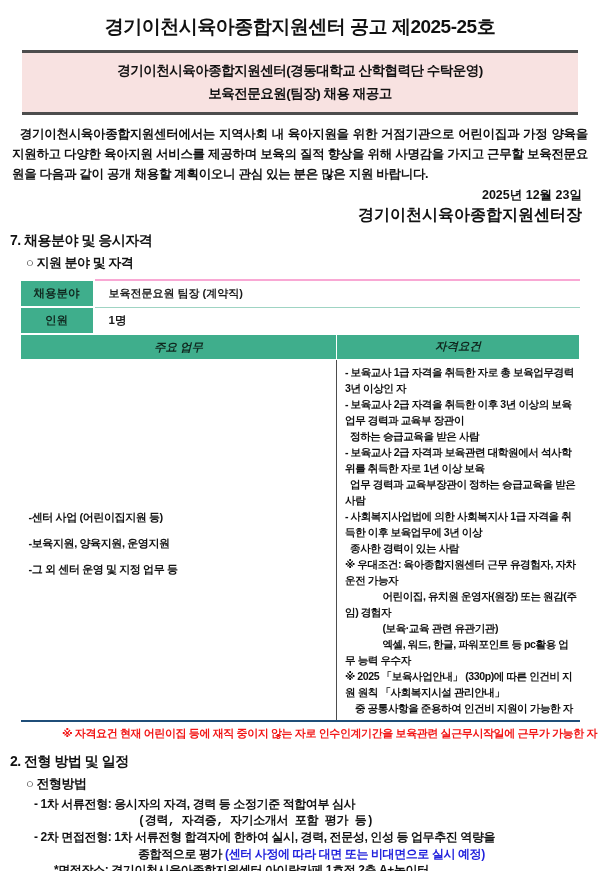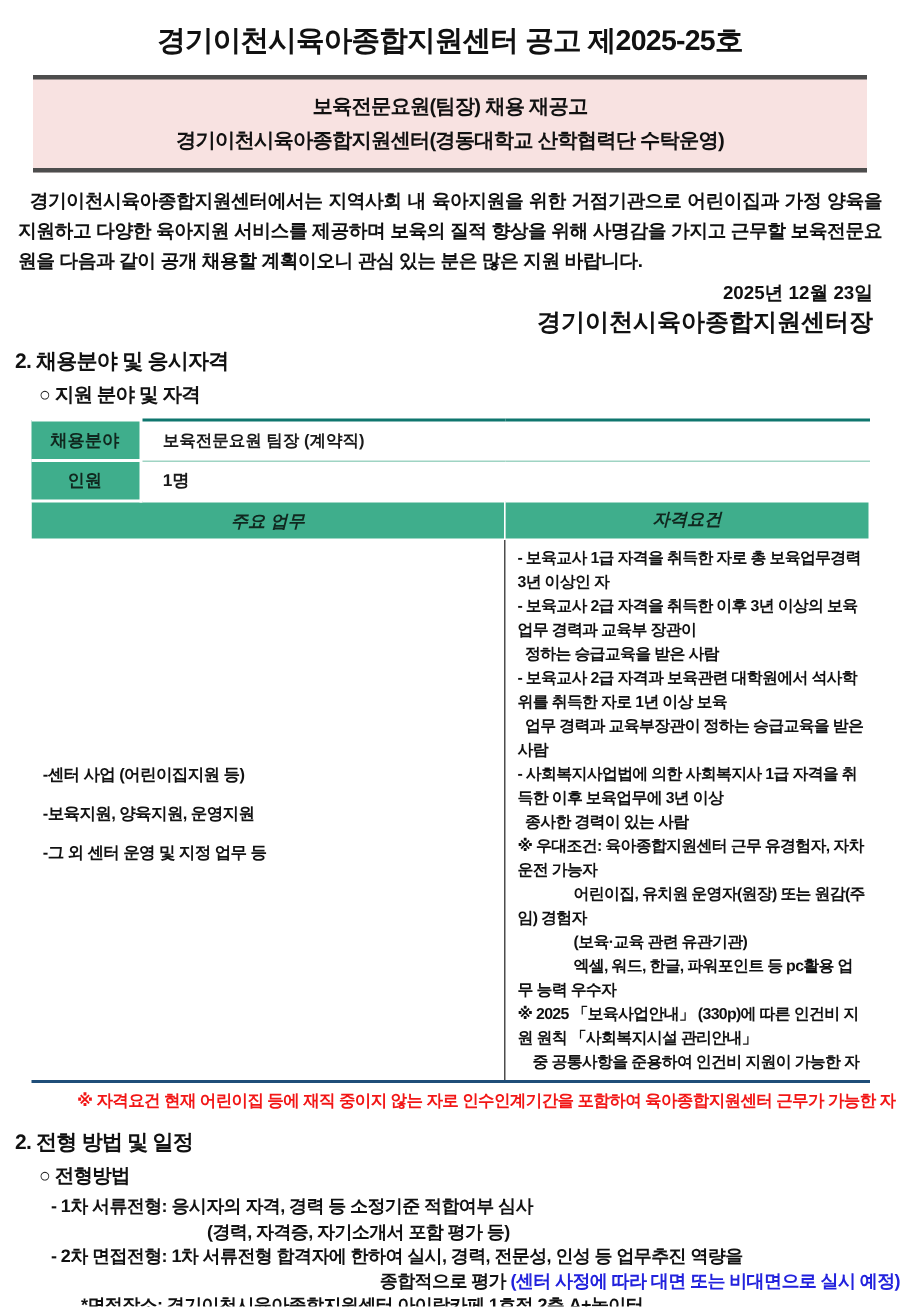--- a/index.html
+++ b/index.html
@@ -37,21 +37,21 @@
   .date-line{margin:3px 18px 0 0;text-align:right;font-size:12.5px;font-weight:800;color:#111;}
   .signer-line{margin:1px 18px 0 0;text-align:right;font-size:16px;font-weight:800;color:#111;}
 
   
   .sec-heading{margin:6px 0 0 10px;font-size:14px;font-weight:800;letter-spacing:-0.5px;color:#111;}
   .sub-heading{margin:4px 0 0 26px;font-size:13px;font-weight:800;letter-spacing:-0.5px;color:#111;}
 
   
   .t1{
     margin:7px 20px 0 20px;width:560px;
-    border-top:2px solid #0f766e;border-bottom:2px solid #1f4e79;
+    border-top:2px solid #f9a8d4;border-bottom:2px solid #1f4e79;
     border-collapse:collapse;table-layout:fixed;
   }
   .t1 td{padding:0;vertical-align:middle;}
   .t1 .lbl{
     background:#3fae8c;color:#10281f;font-weight:800;font-size:11.5px;
     text-align:center;width:72px;height:25px;
     border:2px solid #ffffff;border-left:none;
   }
   .t1 .val{font-size:11px;font-weight:700;padding-left:14px;border-bottom:1px solid #9fd4c3;}
   .t1 .val2{font-size:11.5px;font-weight:800;padding-left:14px;margin-top:20px;}
@@ -70,42 +70,42 @@
     white-space:pre-wrap;color:#111;
   }
   .red-note{
     margin:4px 3px 0 0;text-align:right;
     font-size:11px;font-weight:800;color:#f21616;letter-spacing:-0.4px;
   }
 
   
   .method{margin:3px 0 0 34px;}
   .m-line{font-size:12px;font-weight:700;line-height:16.5px;letter-spacing:-0.4px;color:#111;white-space:nowrap;}
-  .m-ind1{padding-left:104px;}
-  .m-ind2{padding-left:104px;text-align:right;}
+  .m-ind1{padding-left:104px;font-family:Liberation Mono, monospace;}
+  .m-ind2{padding-left:104px;}
   .m-ind3{padding-left:20px;}
   .blue{color:#2222dd;font-weight:800;}
 </style>
 </head>
 <body>
 
 <div class="page">
 
   <div class="doc-title">경기이천시육아종합지원센터 공고 제2025-25호</div>
 
   <div class="notice-box">
+    <div class="line">경기이천시육아종합지원센터(경동대학교 산학협력단 수탁운영)</div>
     <div class="line">보육전문요원(팀장) 채용 재공고</div>
-    <div class="line">경기이천시육아종합지원센터(경동대학교 산학협력단 수탁운영)</div>
   </div>
 
   <div class="intro">  경기이천시육아종합지원센터에서는 지역사회 내 육아지원을 위한 거점기관으로 어린이집과 가정 양육을 지원하고 다양한 육아지원 서비스를 제공하며 보육의 질적 향상을 위해 사명감을 가지고 근무할 보육전문요원을 다음과 같이 공개 채용할 계획이오니 관심 있는 분은 많은 지원 바랍니다.</div>
   <div class="date-line">2025년 12월 23일</div>
   <div class="signer-line">경기이천시육아종합지원센터장</div>
 
-  <div class="sec-heading">2. 채용분야 및 응시자격</div>
+  <div class="sec-heading">7. 채용분야 및 응시자격</div>
   <div class="sub-heading">○ 지원 분야 및 자격</div>
 
   <table class="t1">
     <tbody>
         <tr>
       <td class="lbl">채용분야</td>
       <td class="val" colspan="2">보육전문요원 팀장 (계약직)</td>
     </tr>
     <tr>
       <td class="lbl">인원</td>
@@ -133,21 +133,21 @@
                어린이집, 유치원 운영자(원장) 또는 원감(주임) 경험자
                (보육·교육 관련 유관기관)
                엑셀, 워드, 한글, 파워포인트 등 pc활용 업무 능력 우수자
 ※ 2025 「보육사업안내」 (330p)에 따른 인건비 지원 원칙 「사회복지시설 관리안내」
     중 공통사항을 준용하여 인건비 지원이 가능한 자</div>
       </td>
     </tr>
   </tbody>
     </table>
 
-  <div class="red-note">※ 자격요건 현재 어린이집 등에 재직 중이지 않는 자로 인수인계기간을 포함하여 육아종합지원센터 근무가 가능한 자</div>
+  <div class="red-note">※ 자격요건 현재 어린이집 등에 재직 중이지 않는 자로 인수인계기간을 보육관련 실근무시작일에 근무가 가능한 자</div>
 
   <div class="sec-heading" style="margin-top:12px;">2. 전형 방법 및 일정</div>
   <div class="sub-heading">○ 전형방법</div>
 
   <div class="method">
     <div class="m-line">- 1차 서류전형: 응시자의 자격, 경력 등 소정기준 적합여부 심사</div>
     <div class="m-line m-ind1">(경력, 자격증, 자기소개서 포함 평가 등)</div>
     <div class="m-line">- 2차 면접전형: 1차 서류전형 합격자에 한하여 실시, 경력, 전문성, 인성 등 업무추진 역량을</div>
     <div class="m-line m-ind2"><span>종합적으로 평가 </span><span class="blue">(센터 사정에 따라 대면 또는 비대면으로 실시 예정)</span></div>
     <div class="m-line m-ind3">*면접장소: 경기이천시육아종합지원센터 아이랑카페 1호점 2층 A+놀이터</div>

